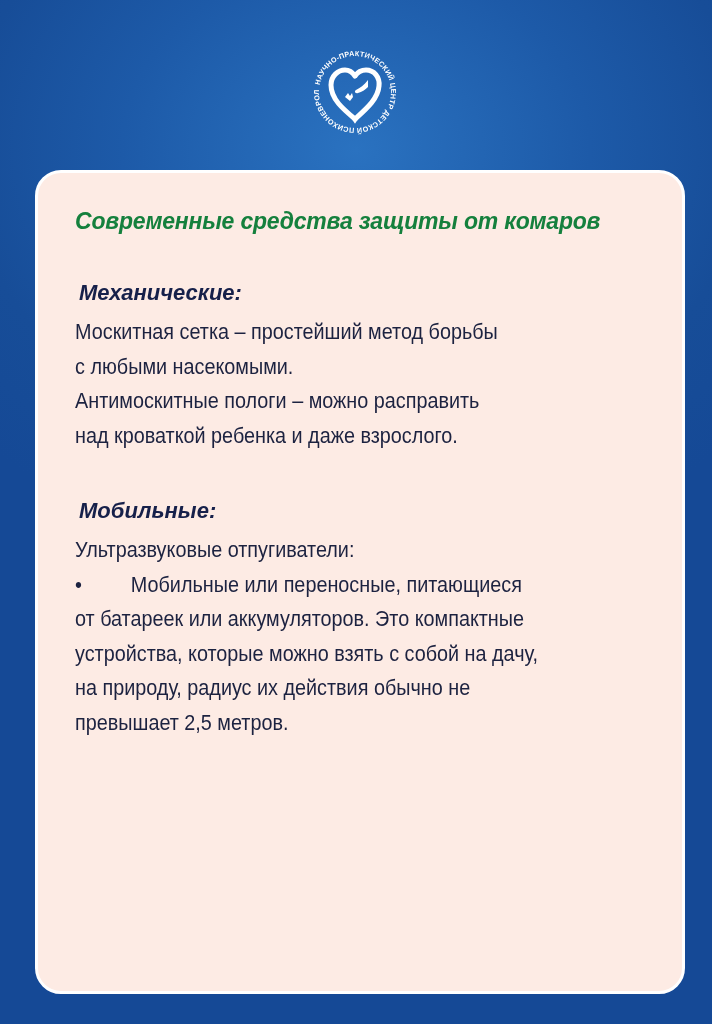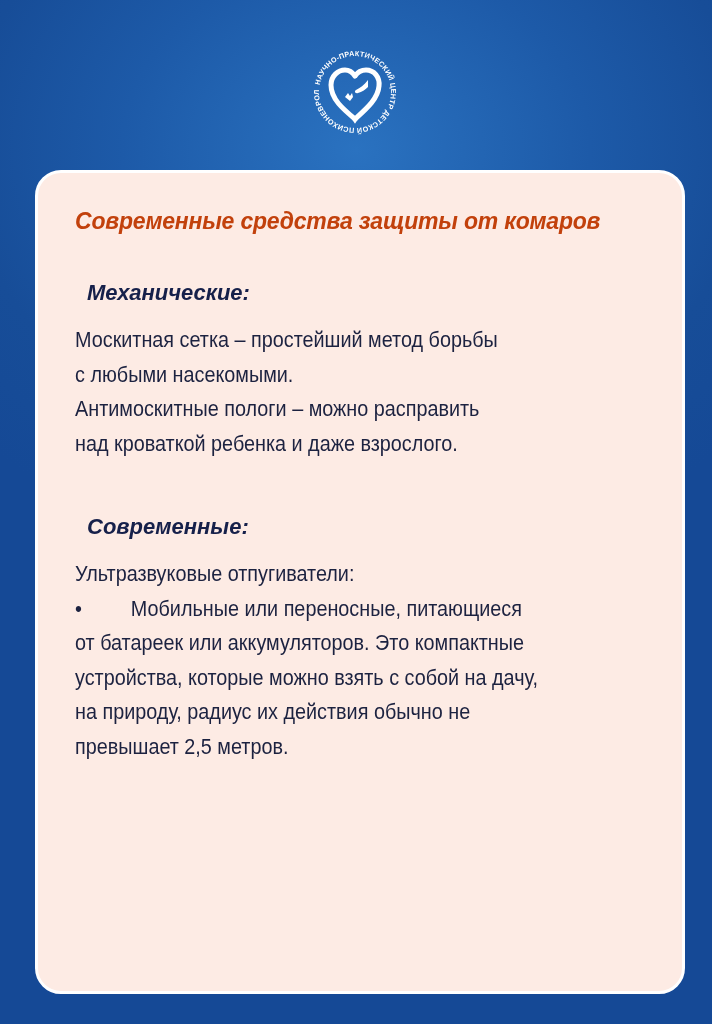--- a/index.html
+++ b/index.html
@@ -36,34 +36,34 @@
     position: absolute;
     left: 37px;
     top: 30px;
     width: 590px;
     color: #1c2240;
   }
   .title {
     font-size: 23px;
     font-weight: bold;
     font-style: italic;
-    color: #c2410c;
+    color: #15803d;
     line-height: 36px;
     height: 36px;
     margin: 0 0 36px 0;
     letter-spacing: -0.2px;
   }
   .section-heading {
     font-size: 22px;
     font-weight: bold;
     font-style: italic;
     color: #16204a;
     line-height: 36px;
     height: 36px;
-    margin: 12px;
+    margin: 4px;
   }
   .line {
     font-size: 22px;
     line-height: 34.5px;
     height: 34.5px;
     white-space: nowrap;
     color: #1c2240;
     transform: scaleX(0.9);
     transform-origin: left center;
   }
@@ -110,21 +110,21 @@
       <div class="section-heading">Механические:</div>
       <div class="line">Москитная сетка – простейший метод борьбы</div>
       <div class="line">с любыми насекомыми.</div>
       <div class="line">Антимоскитные пологи –  можно расправить</div>
       <div class="line">над кроваткой ребенка и даже взрослого.</div>
     </div>
 
     <div class="spacer"></div>
 
     <div>
-      <div class="section-heading">Современные:</div>
+      <div class="section-heading">Мобильные:</div>
       <div class="line">Ультразвуковые отпугиватели:</div>
 
 
       <div>
         <div class="bullet-line">
           <span class="bullet">•</span><span>Мобильные или переносные, питающиеся</span>
         </div>
         <div class="line">от батареек или аккумуляторов. Это компактные</div>
         <div class="line">устройства, которые можно взять с собой на дачу,</div>
         <div class="line">на природу, радиус их действия обычно не</div>

